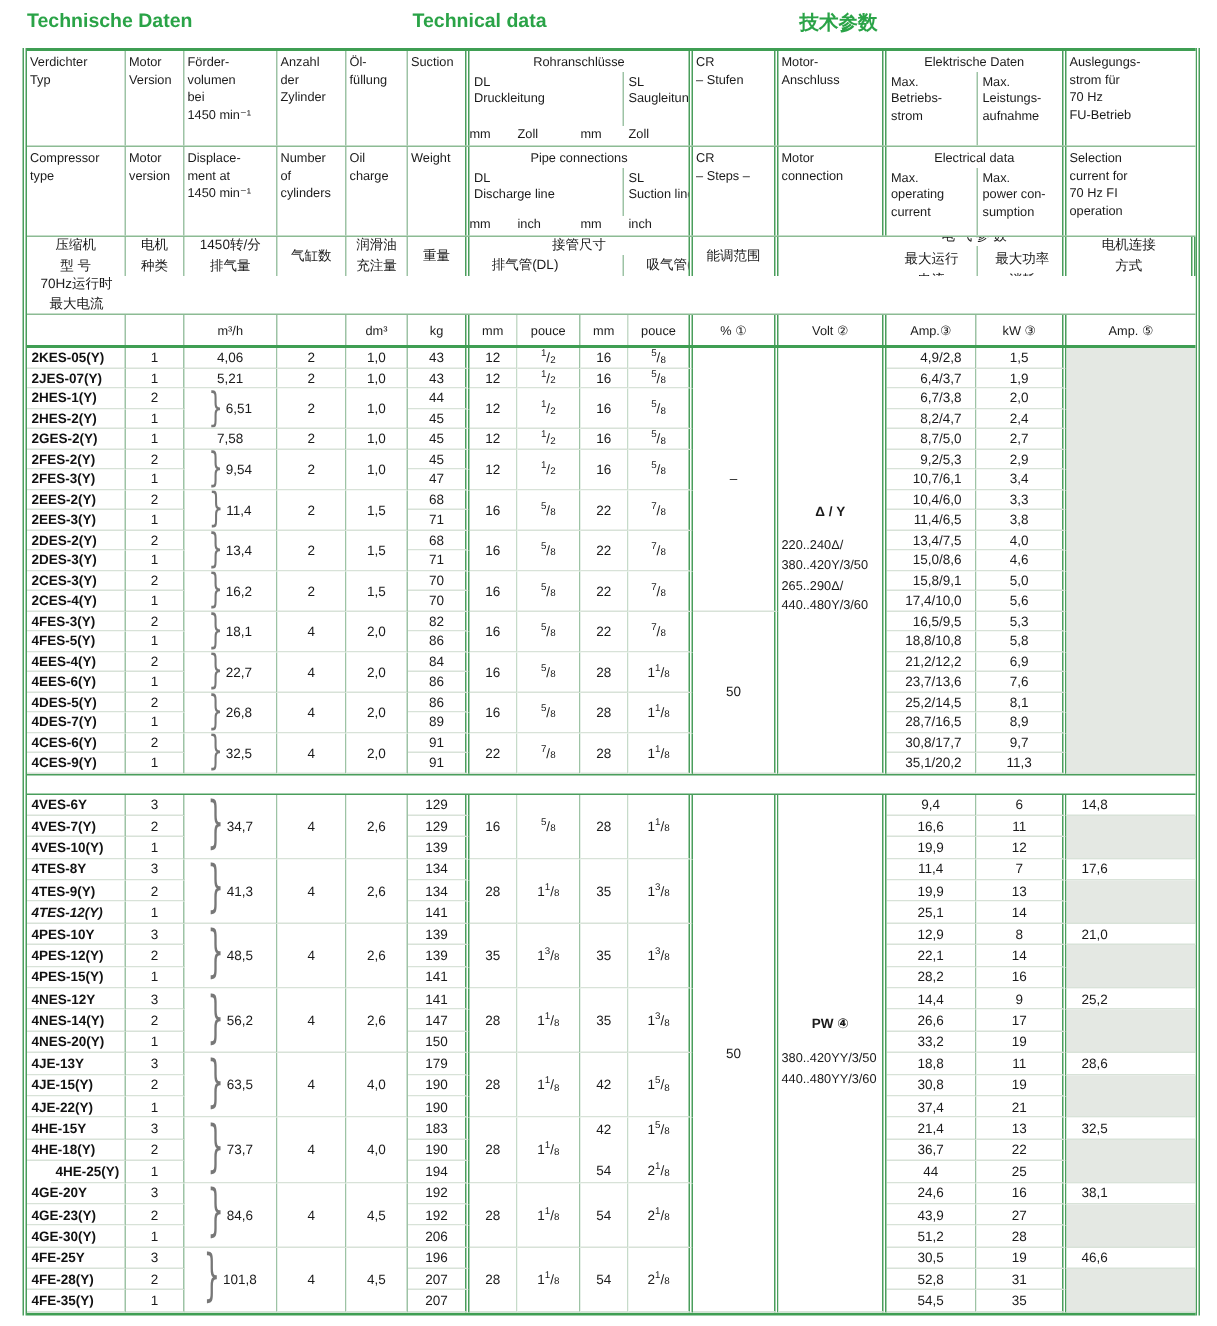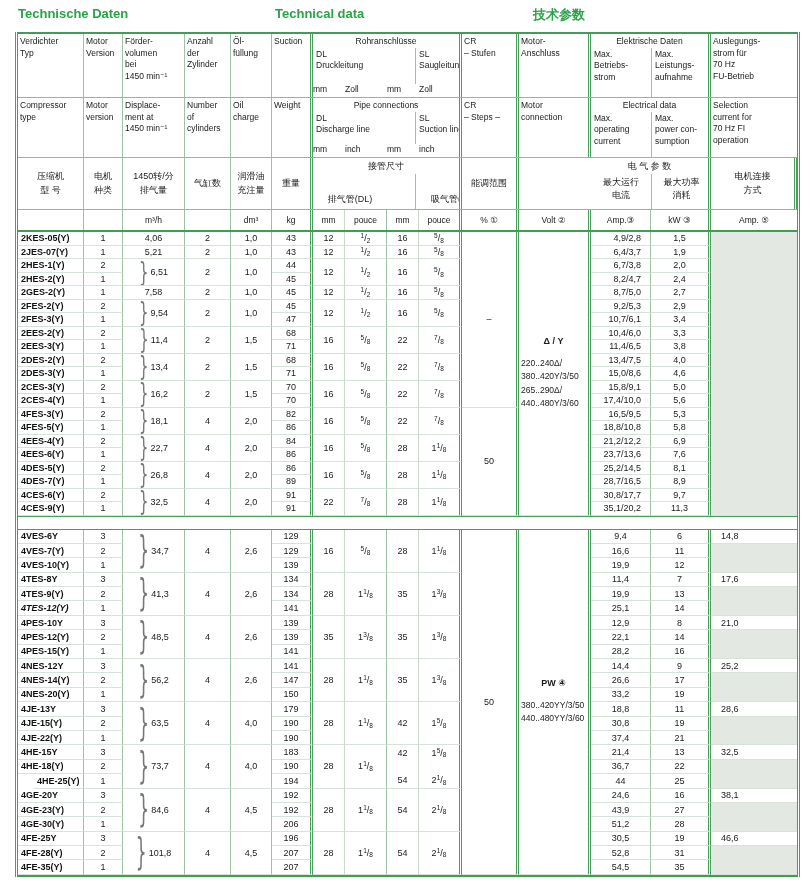--- a/index.html
+++ b/index.html
@@ -143,20 +143,21 @@
           </div>
           <div class="hc maj">能调范围</div>
           <div class="hc maj elechc" style="grid-column: 13 / span 2;">
             <div class="pt">电 气 参 数</div>
             <div class="eh">
               <div class="">最大运行<br>电流</div>
               <div class="">最大功率<br>消耗</div>
             </div>
           </div>
           <div class="hc maj">电机连接<br>方式</div>
+          <div class="hc noR">70Hz运行时<br>最大电流</div>
         </div>
         <div class="band band-unit" style="grid-template-columns: 66px 39px 62px 46px 41px 41px 32px 42px 32px 43px 57px 72px 60px 60px 86px;">
           <div class="hc"></div>
           <div class="hc"></div>
           <div class="hc">m³/h</div>
           <div class="hc"></div>
           <div class="hc">dm³</div>
           <div class="hc maj">kg</div>
           <div class="hc sub">mm</div>
           <div class="hc">pouce</div>

